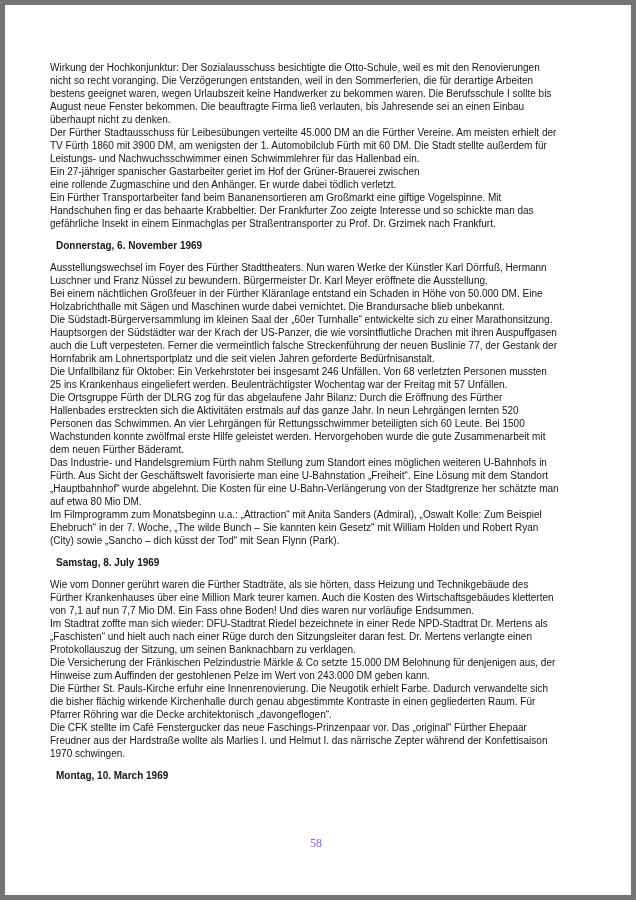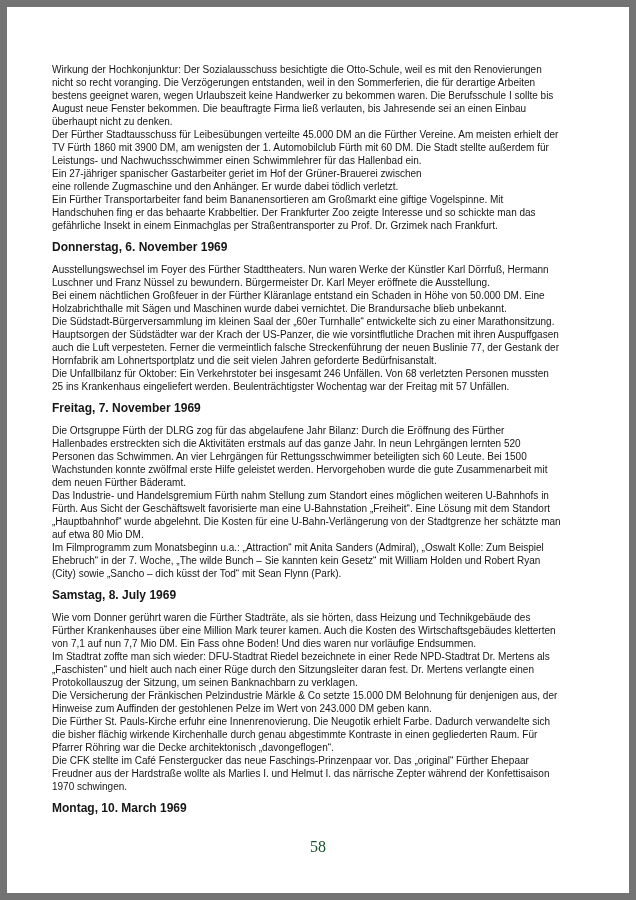--- a/index.html
+++ b/index.html
@@ -2,53 +2,53 @@
 <html><head>
 <meta charset="utf-8">
 <style>
   html, body { margin: 0; padding: 0; background: #ffffff; }
   .page {
     position: relative;
     width: 636px;
     height: 900px;
     background: #ffffff;
     box-sizing: border-box;
-    border: 7px solid #737373;
+    border: 5px solid #737373;
     overflow: hidden;
     font-family: "Liberation Sans", sans-serif;
     color: #161616;
   }
   .content {
     position: absolute;
     left: 45px;
     top: 56px;
     width: 562px;
     font-size: 10px;
     line-height: 13px;
   }
   .para {
     margin: 0;
     white-space: pre;      
   }
   .heading {
-    margin: 9px 0;
-    font-size: 12px;
+    margin: 9px 6px;
+    font-size: 10px;
     line-height: 13px;
     font-weight: bold;
     white-space: pre;
   }
   .page-number {
     position: absolute;
     left: 0;
     top: 831px;
     width: 622px;          
     text-align: center;
     font-family: "Liberation Serif", serif;
-    font-size: 16px;
-    color: #14532d;
+    font-size: 12px;
+    color: #8b5cf6;
   }
 </style>
 </head>
 <body>
 
 <div class="page">
   <div class="content">
 
     <p class="para">Wirkung der Hochkonjunktur: Der Sozialausschuss besichtigte die Otto-Schule, weil es mit den Renovierungen
 nicht so recht voranging. Die Verzögerungen entstanden, weil in den Sommerferien, die für derartige Arbeiten
@@ -70,21 +70,20 @@
 Luschner und Franz Nüssel zu bewundern. Bürgermeister Dr. Karl Meyer eröffnete die Ausstellung.
 Bei einem nächtlichen Großfeuer in der Fürther Kläranlage entstand ein Schaden in Höhe von 50.000 DM. Eine
 Holzabrichthalle mit Sägen und Maschinen wurde dabei vernichtet. Die Brandursache blieb unbekannt.
 Die Südstadt-Bürgerversammlung im kleinen Saal der „60er Turnhalle“ entwickelte sich zu einer Marathonsitzung.
 Hauptsorgen der Südstädter war der Krach der US-Panzer, die wie vorsintflutliche Drachen mit ihren Auspuffgasen
 auch die Luft verpesteten. Ferner die vermeintlich falsche Streckenführung der neuen Buslinie 77, der Gestank der
 Hornfabrik am Lohnertsportplatz und die seit vielen Jahren geforderte Bedürfnisanstalt.
 Die Unfallbilanz für Oktober: Ein Verkehrstoter bei insgesamt 246 Unfällen. Von 68 verletzten Personen mussten
 25 ins Krankenhaus eingeliefert werden. Beulenträchtigster Wochentag war der Freitag mit 57 Unfällen.</p>
 
-    <div class="heading">Freitag, 7. November 1969</div>
 
     <p class="para">Die Ortsgruppe Fürth der DLRG zog für das abgelaufene Jahr Bilanz: Durch die Eröffnung des Fürther
 Hallenbades erstreckten sich die Aktivitäten erstmals auf das ganze Jahr. In neun Lehrgängen lernten 520
 Personen das Schwimmen. An vier Lehrgängen für Rettungsschwimmer beteiligten sich 60 Leute. Bei 1500
 Wachstunden konnte zwölfmal erste Hilfe geleistet werden. Hervorgehoben wurde die gute Zusammenarbeit mit
 dem neuen Fürther Bäderamt.
 Das Industrie- und Handelsgremium Fürth nahm Stellung zum Standort eines möglichen weiteren U-Bahnhofs in
 Fürth. Aus Sicht der Geschäftswelt favorisierte man eine U-Bahnstation „Freiheit“. Eine Lösung mit dem Standort
 „Hauptbahnhof“ wurde abgelehnt. Die Kosten für eine U-Bahn-Verlängerung von der Stadtgrenze her schätzte man
 auf etwa 80 Mio DM.

